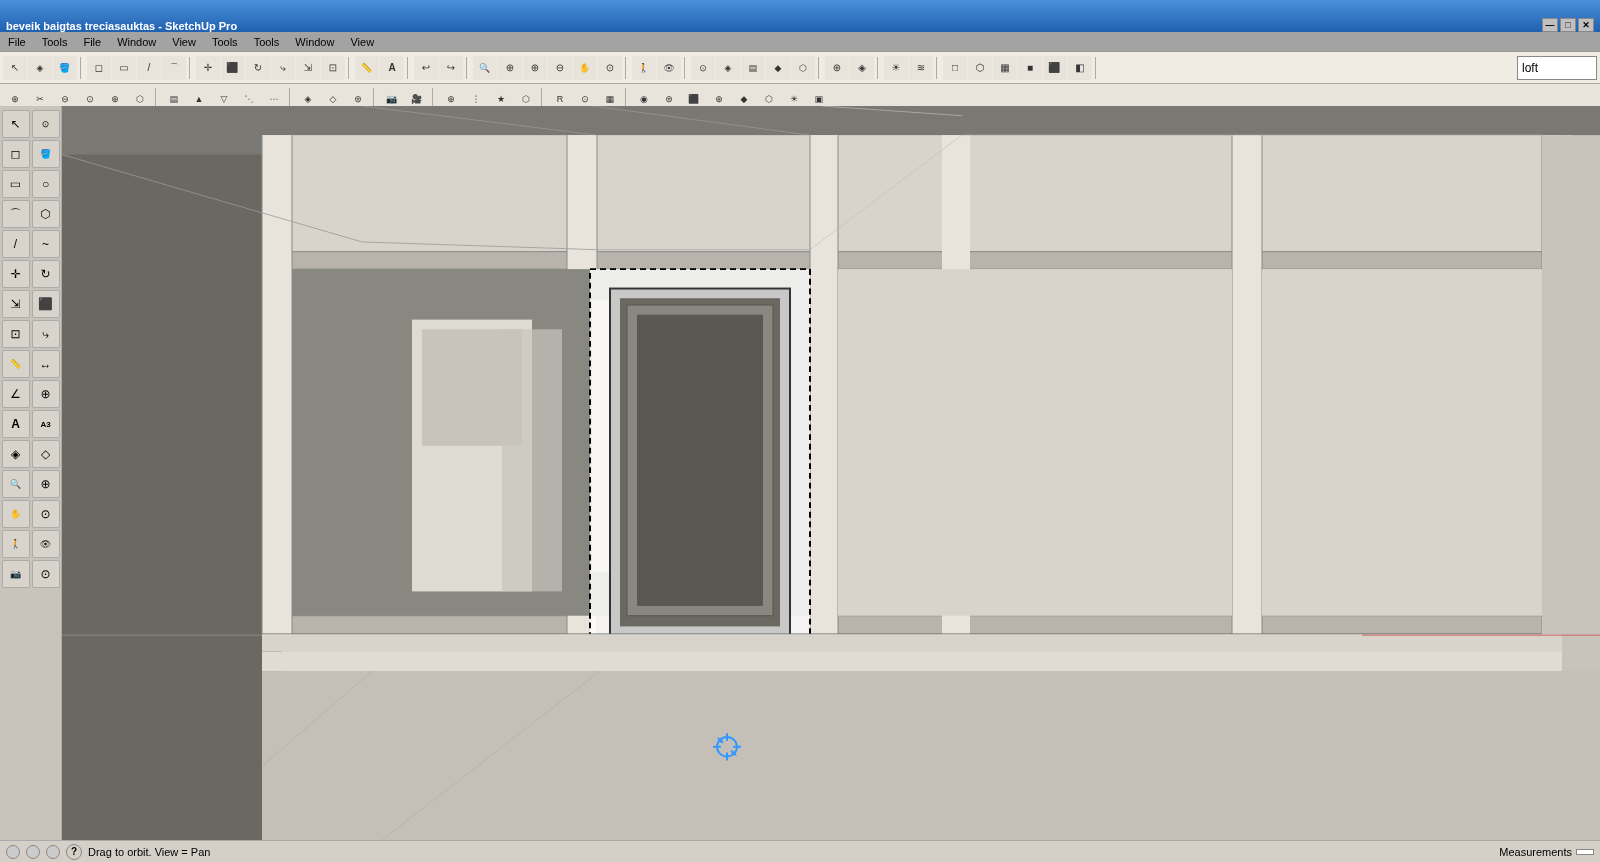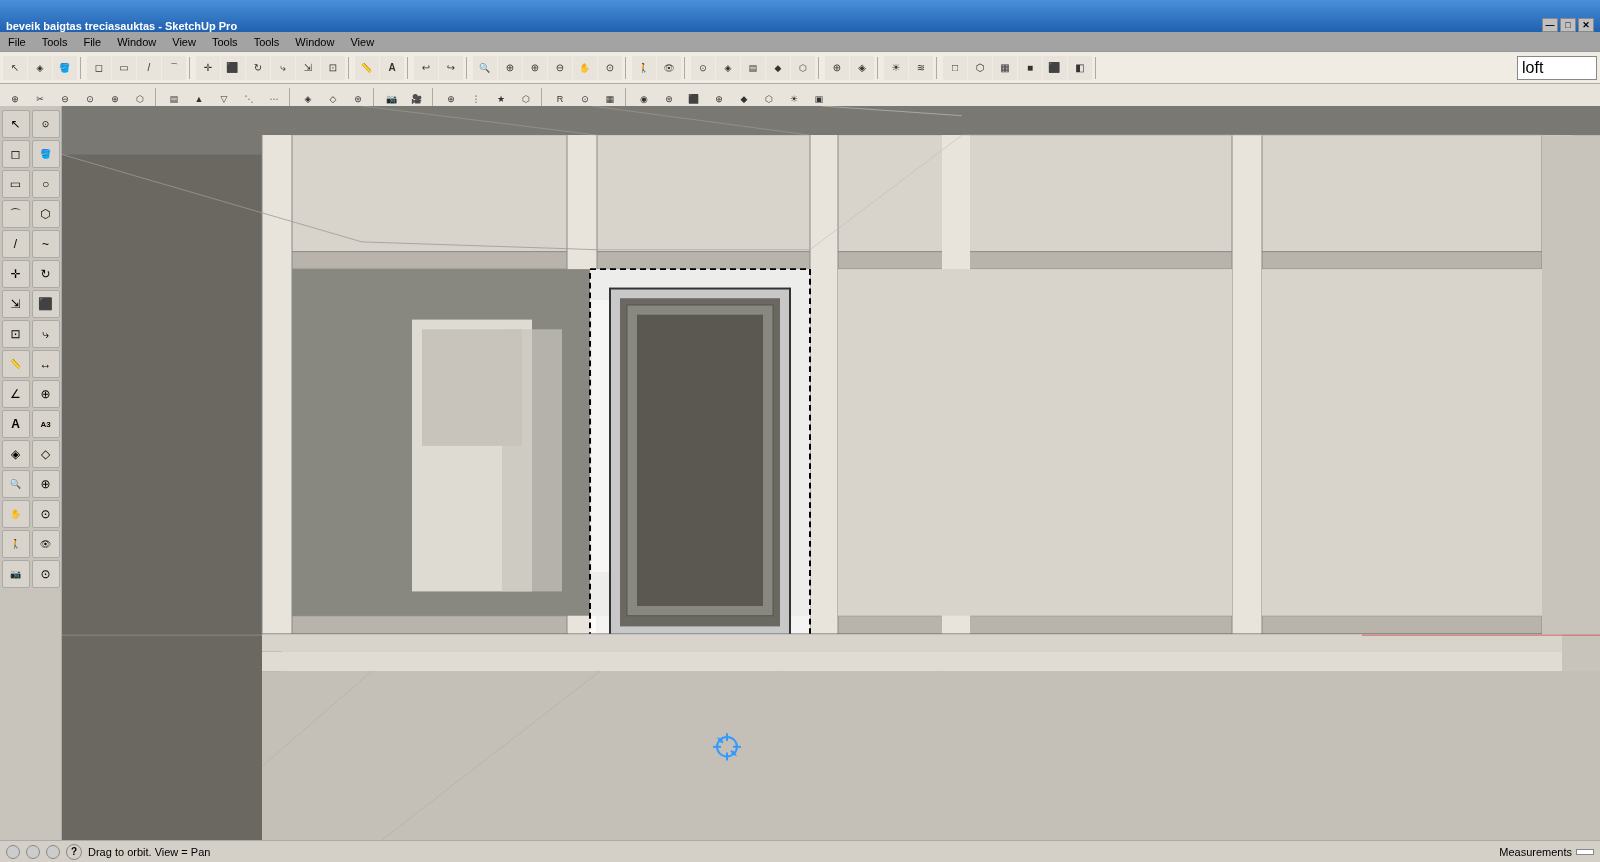--- a/index.html
+++ b/index.html
@@ -91,21 +91,21 @@
     #loft-area {
       position: absolute;
       top: 68px;
       right: 10px;
       height: 24px;
       background: white;
       border: 1px solid #888;
       display: flex;
       align-items: center;
       padding: 0 4px;
-      font-size: 16px;
+      font-size: 12px;
       min-width: 80px;
     }
 
     
     #left-sidebar {
       position: absolute;
       top: 106px;
       left: 0;
       width: 62px;
       bottom: 22px;

